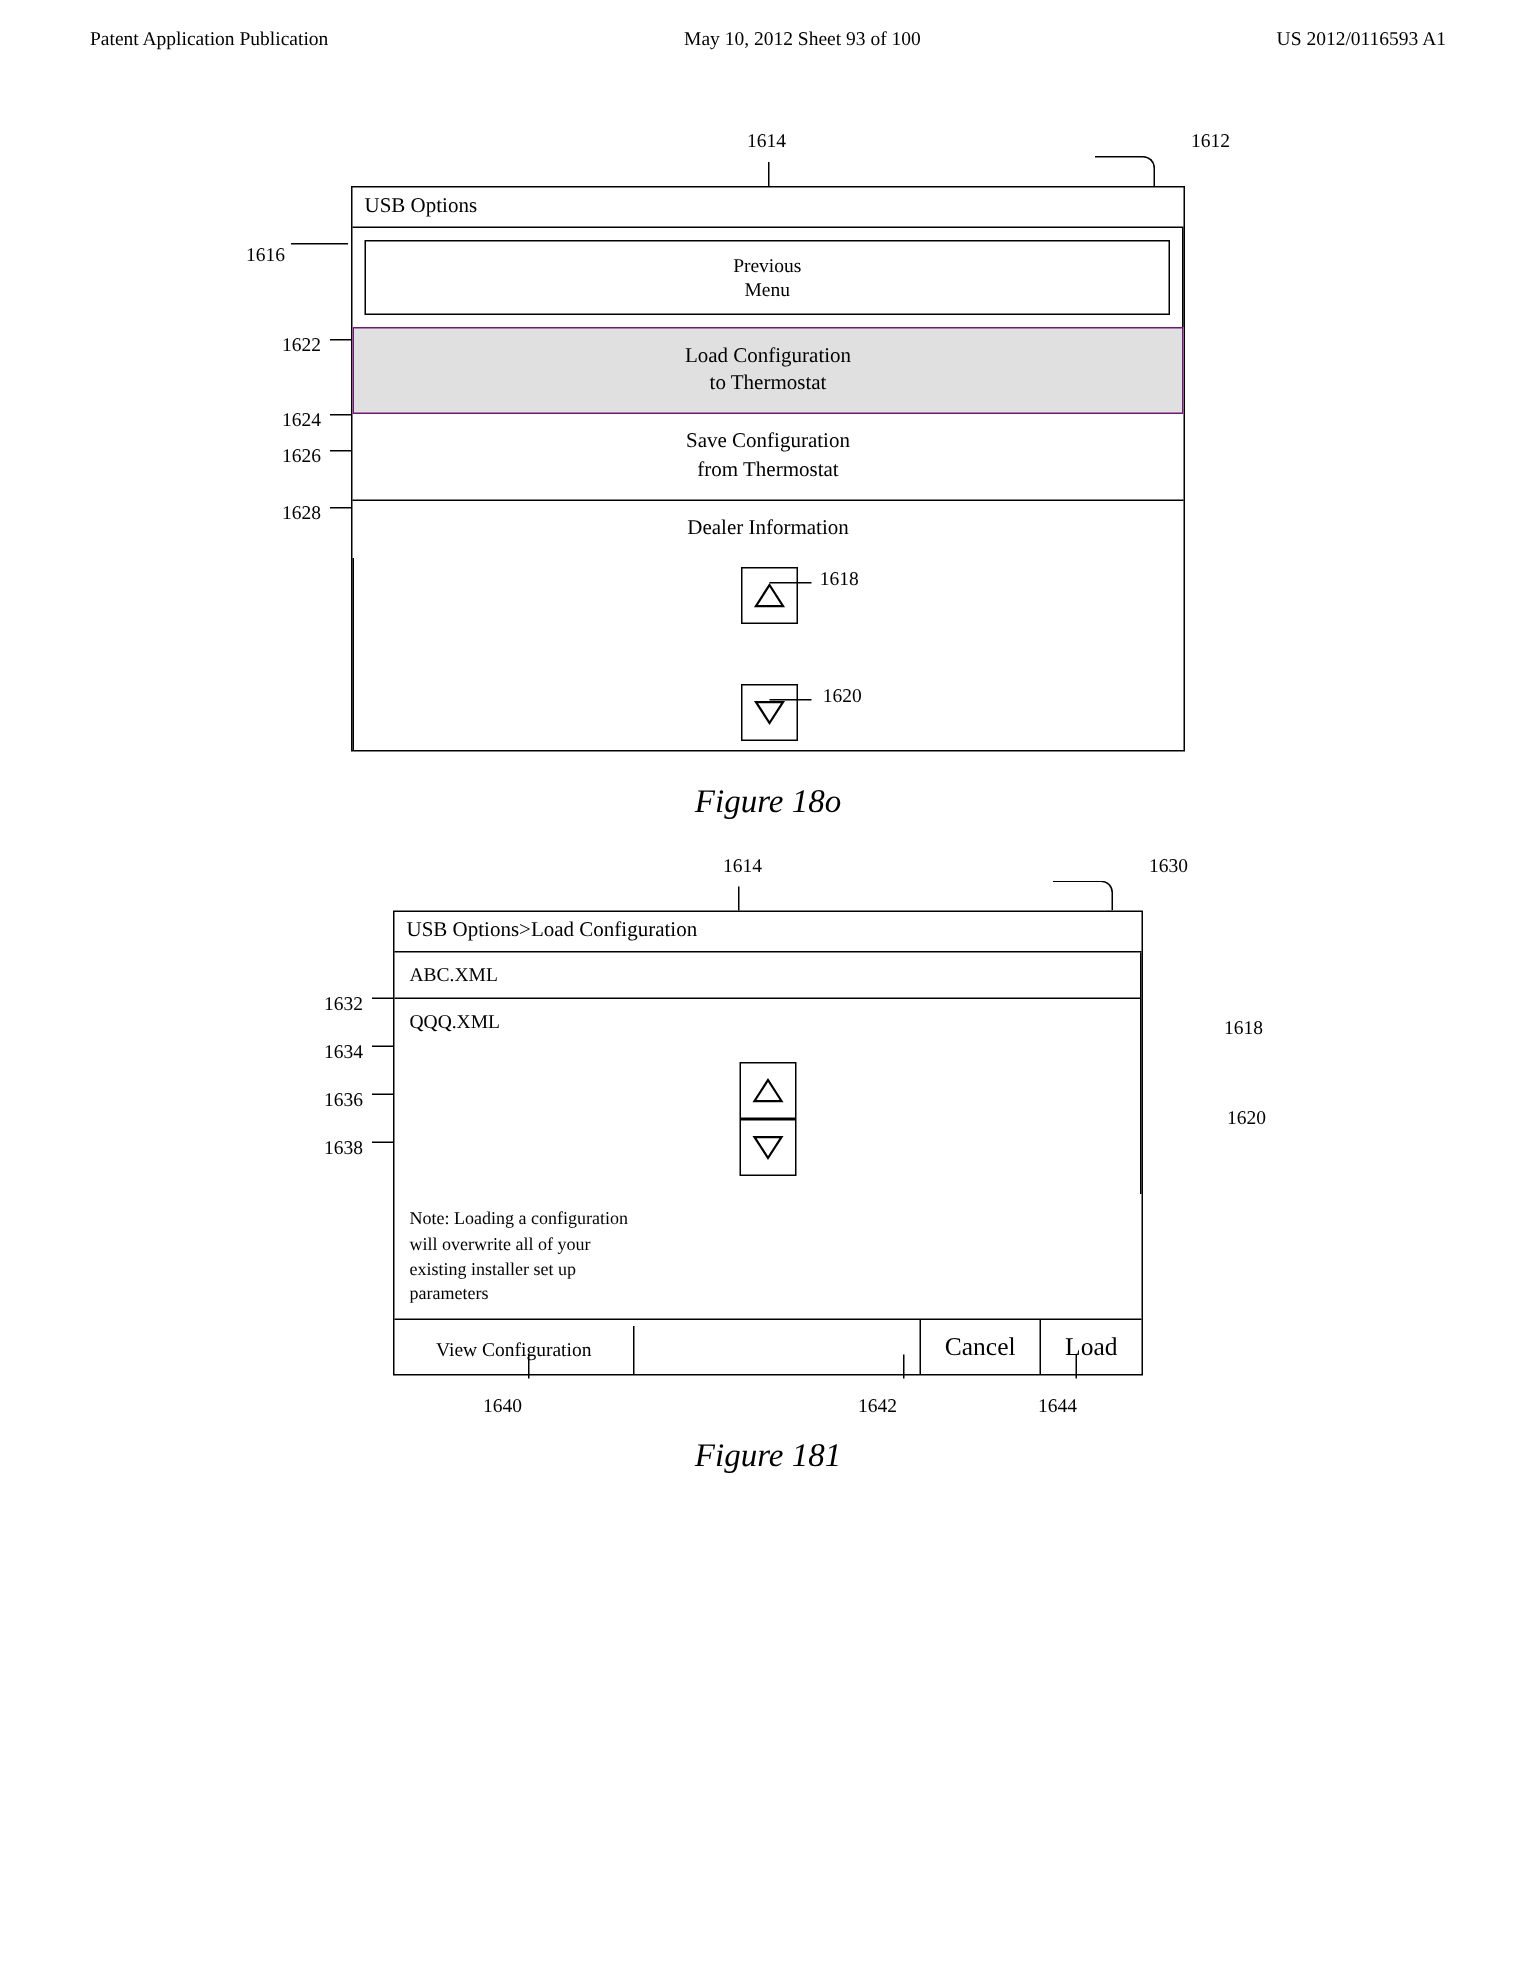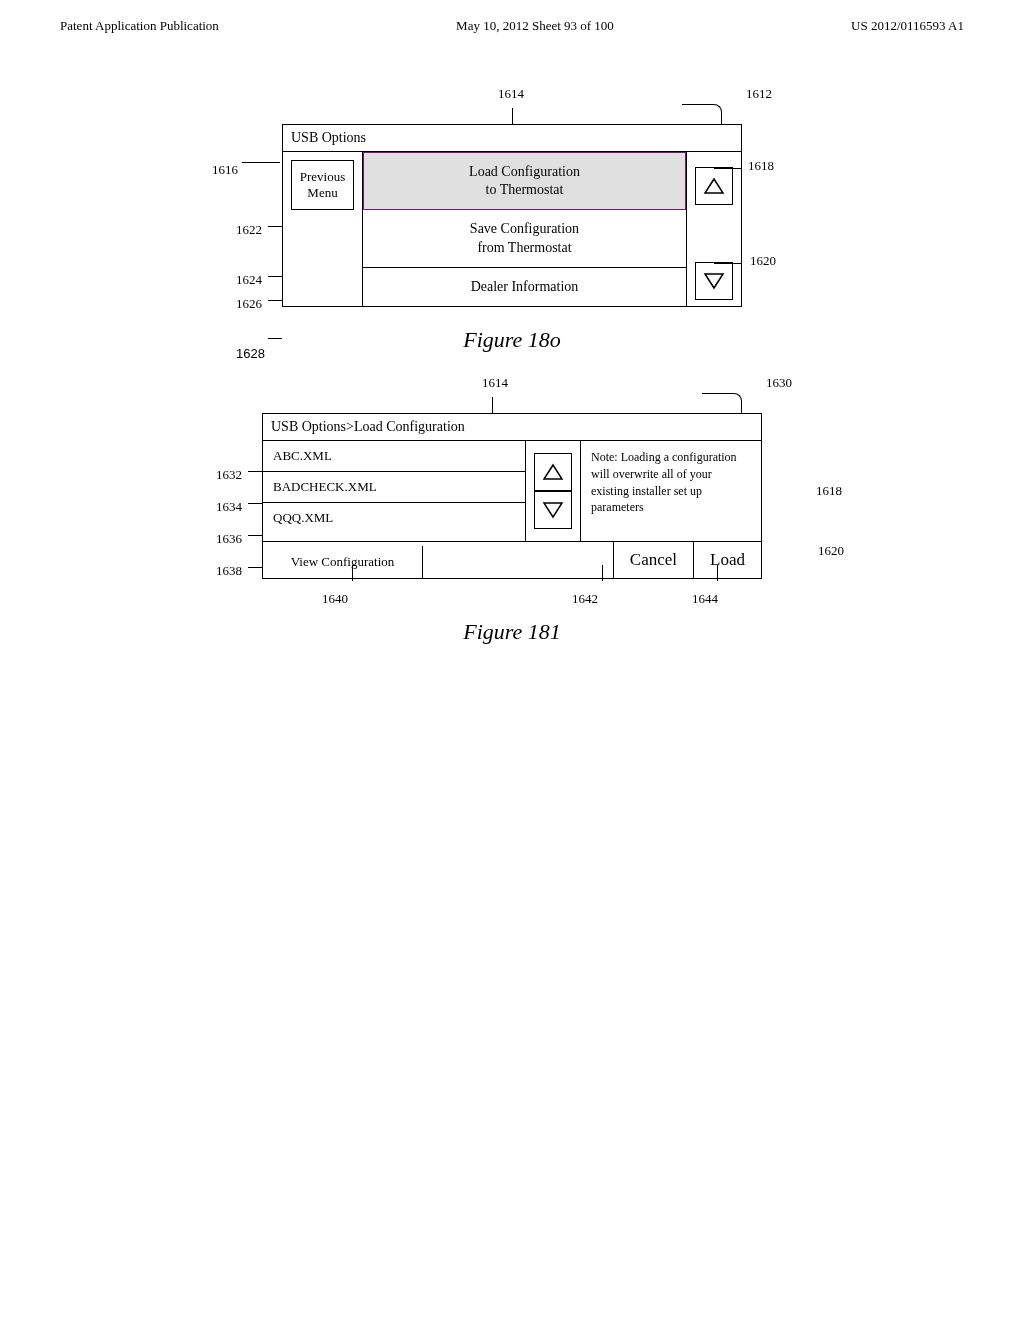--- a/index.html
+++ b/index.html
@@ -55,21 +55,21 @@
     }
 
     .usb-title-bar {
       border-bottom: 1.5px solid #000;
       padding: 5px 8px;
       font-size: 14px;
     }
 
     .usb-body {
       display: flex;
-      flex-direction: row;
+      flex-direction: column;
     }
 
     .left-col {
       display: flex;
       flex-direction: column;
       justify-content: flex-start;
       padding: 8px;
       border-right: 1.5px solid #000;
       min-width: 80px;
     }
@@ -125,21 +125,21 @@
       background: #fff;
     }
 
     .arrow-btn svg {
       width: 22px;
       height: 22px;
     }
 
     .usb-body-181 {
       display: flex;
-      flex-direction: row;
+      flex-direction: column;
     }
 
     .files-col {
       flex: 1;
       display: flex;
       flex-direction: column;
       border-right: 1.5px solid #000;
     }
 
     .file-item {
@@ -233,27 +233,27 @@
 
         <div style="position:absolute; left:-46px; top:98px; font-size:13px; font-family:'Times New Roman',serif;">1622</div>
         <div style="position:absolute; left:-14px; top:102px; width:14px; height:1px; background:#000;"></div>
 
         <div style="position:absolute; left:-46px; top:148px; font-size:13px; font-family:'Times New Roman',serif;">1624</div>
         <div style="position:absolute; left:-14px; top:152px; width:14px; height:1px; background:#000;"></div>
 
         <div style="position:absolute; left:-46px; top:172px; font-size:13px; font-family:'Times New Roman',serif;">1626</div>
         <div style="position:absolute; left:-14px; top:176px; width:14px; height:1px; background:#000;"></div>
 
-        <div style="position:absolute; left:-46px; top:210px; font-size:13px; font-family:Liberation Sans, sans-serif;margin-top:12px;">1628</div>
+        <div style="position:absolute; left:-46px; top:210px; font-size:13px; font-family:Liberation Serif, serif;">1628</div>
         <div style="position:absolute; left:-14px; top:214px; width:14px; height:1px; background:#000;"></div>
 
         <div style="position:absolute; top:-38px; left:50%; margin-left:-14px; font-size:13px; font-family:'Times New Roman',serif;">1614</div>
         <div style="position:absolute; top:-16px; left:50%; width:1px; height:16px; background:#000;"></div>
 
-        <div class="usb-box" style="width:460px;">
+        <div class="usb-box" style="width:556px;">
 
           <div class="usb-title-bar">USB Options</div>
 
           <div class="usb-body">
 
             <div class="left-col">
               <div class="prev-menu-btn">Previous<br>Menu</div>
             </div>
 
             <div class="menu-items-col">
@@ -330,21 +330,20 @@
         <div style="position:absolute; bottom:-2px; left:455px; width:1px; height:16px; background:#000;"></div>
 
         <div class="usb-box" style="width:500px;">
 
           <div class="usb-title-bar">USB Options&gt;Load Configuration</div>
 
           <div class="usb-body-181">
 
             <div class="files-col">
               <div class="file-item">ABC.XML</div>
-              <div class="file-item">BADCHECK.XML</div>
               <div class="file-item">QQQ.XML</div>
             </div>
 
             <div class="middle-col-181">
               <div class="arrow-btn" style="margin-top:6px;">
                 <svg viewBox="0 0 22 22">
                   <polygon points="11,4 20,18 2,18" fill="none" stroke="#000" stroke-width="1.5"></polygon>
                 </svg>
               </div>
               <div class="arrow-btn" style="margin-bottom:6px;">

